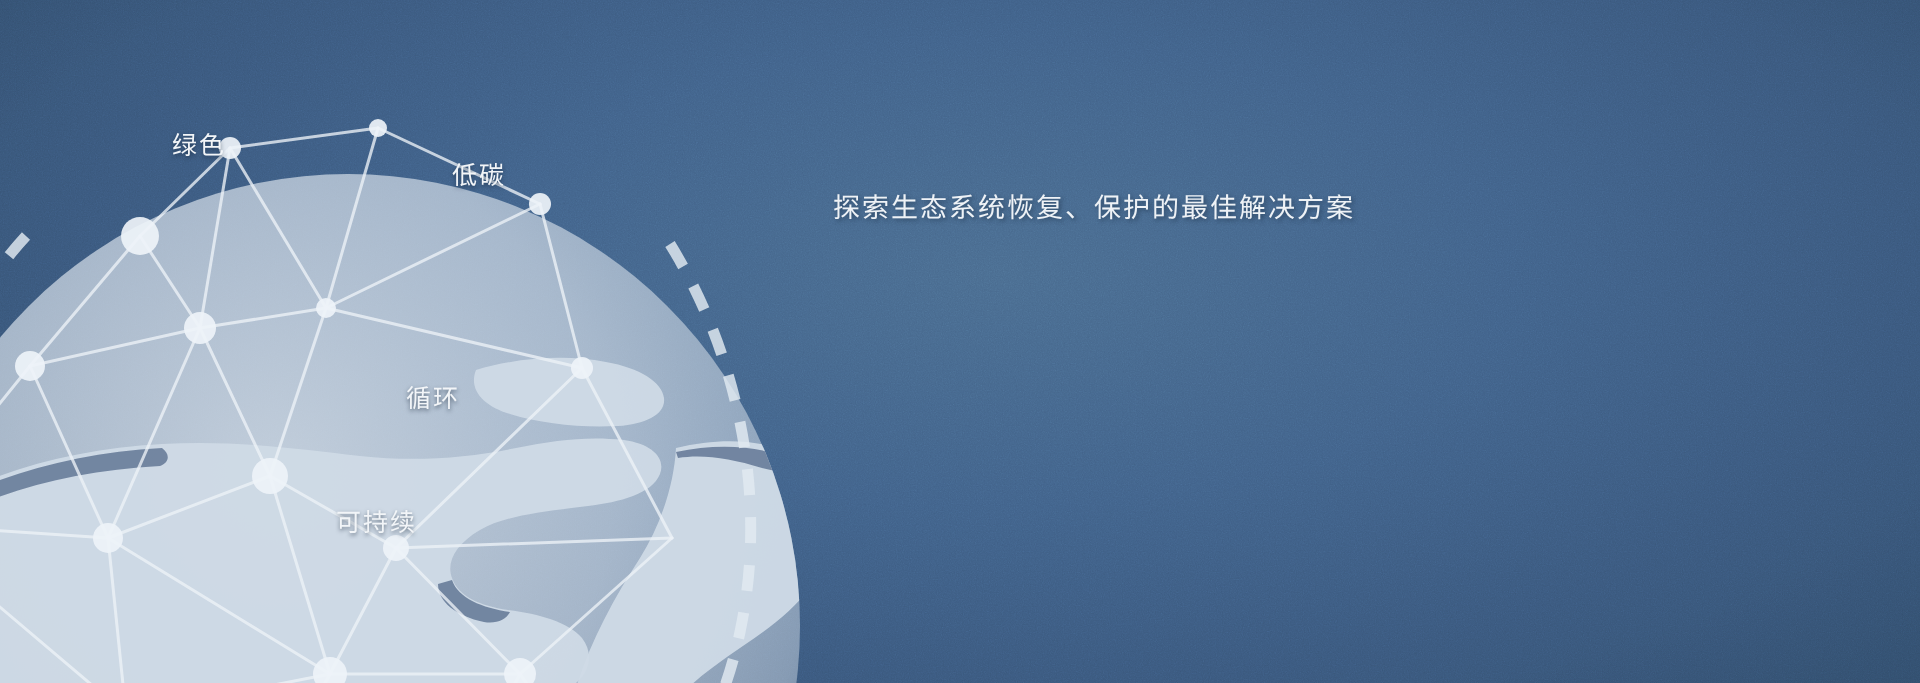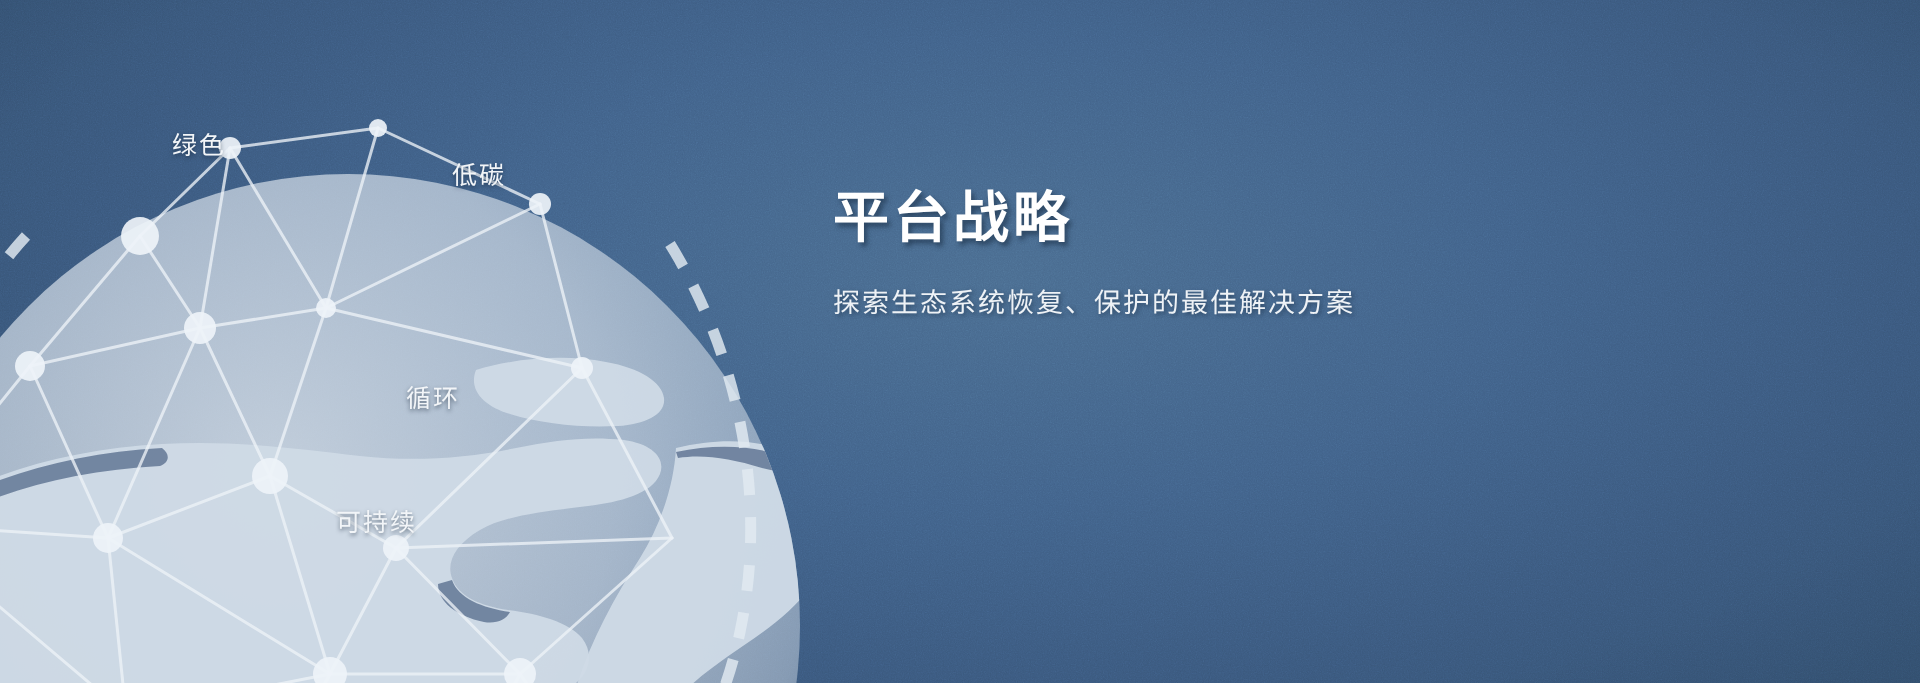--- a/index.html
+++ b/index.html
@@ -260,17 +260,16 @@
       </g>
     </svg>
   </div>
 
   <div class="kw kw-green" style="left: 172px; top: 125px;">绿色</div>
   <div class="kw kw-lowcarbon" style="left: 452px; top: 155px;">低碳</div>
   <div class="kw kw-circular" style="left: 406px; top: 334px;">循环</div>
   <div class="kw kw-sustain" style="left: 336px; top: 458px;">可持续</div>
 
   <div id="copy">
-    <h1 id="headline">平台战略</h1>
     <div class="subline">探索生态系统恢复、保护的最佳解决方案</div>
   </div>
 
 </div>
 
 </body></html>

